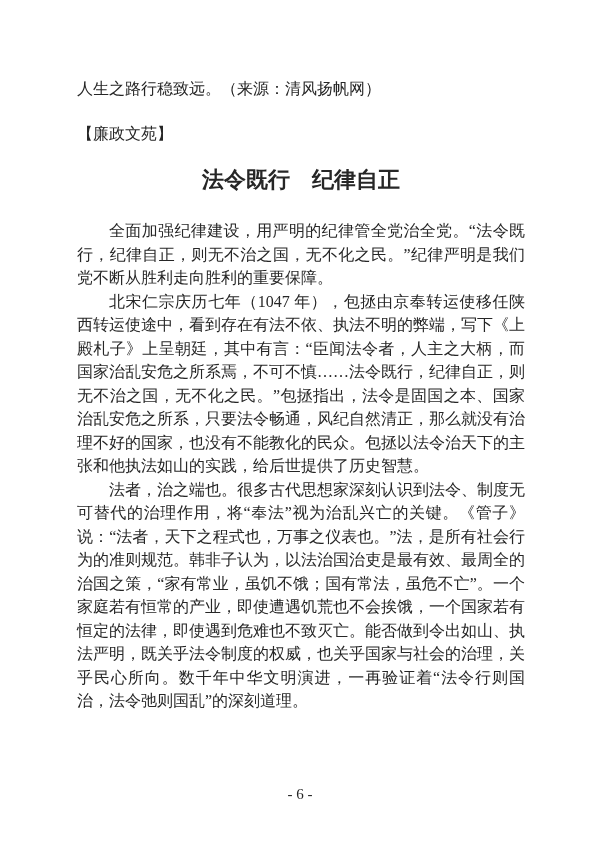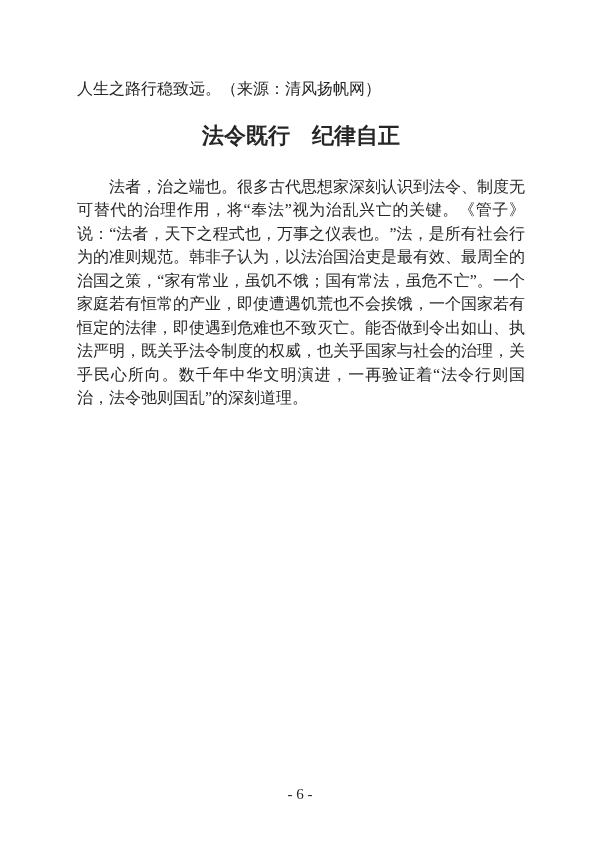--- a/index.html
+++ b/index.html
@@ -61,23 +61,26 @@
   }
 </style>
 </head>
 <body>
 
 <div class="page">
   <div class="content">
 
     <p class="source-line">人生之路行稳致远。（来源：清风扬帆网）</p>
 
+    <div class="section-label">【廉政文苑】</div>
 
     <h1 class="article-title">法令既行　纪律自正</h1>
 
     <div class="body-paragraphs">
+      <p>全面加强纪律建设，用严明的纪律管全党治全党。“法令既行，纪律自正，则无不治之国，无不化之民。”纪律严明是我们党不断从胜利走向胜利的重要保障。</p>
+      <p>北宋仁宗庆历七年（1047 年），包拯由京奉转运使移任陕西转运使途中，看到存在有法不依、执法不明的弊端，写下《上殿札子》上呈朝廷，其中有言：“臣闻法令者，人主之大柄，而国家治乱安危之所系焉，不可不慎……法令既行，纪律自正，则无不治之国，无不化之民。”包拯指出，法令是固国之本、国家治乱安危之所系，只要法令畅通，风纪自然清正，那么就没有治理不好的国家，也没有不能教化的民众。包拯以法令治天下的主张和他执法如山的实践，给后世提供了历史智慧。</p>
       <p>法者，治之端也。很多古代思想家深刻认识到法令、制度无可替代的治理作用，将“奉法”视为治乱兴亡的关键。《管子》说：“法者，天下之程式也，万事之仪表也。”法，是所有社会行为的准则规范。韩非子认为，以法治国治吏是最有效、最周全的治国之策，“家有常业，虽饥不饿；国有常法，虽危不亡”。一个家庭若有恒常的产业，即使遭遇饥荒也不会挨饿，一个国家若有恒定的法律，即使遇到危难也不致灭亡。能否做到令出如山、执法严明，既关乎法令制度的权威，也关乎国家与社会的治理，关乎民心所向。数千年中华文明演进，一再验证着“法令行则国治，法令弛则国乱”的深刻道理。</p>
     </div>
 
   </div>
 
   <div class="page-number">- 6 -</div>
 </div>
 
 </body></html>

